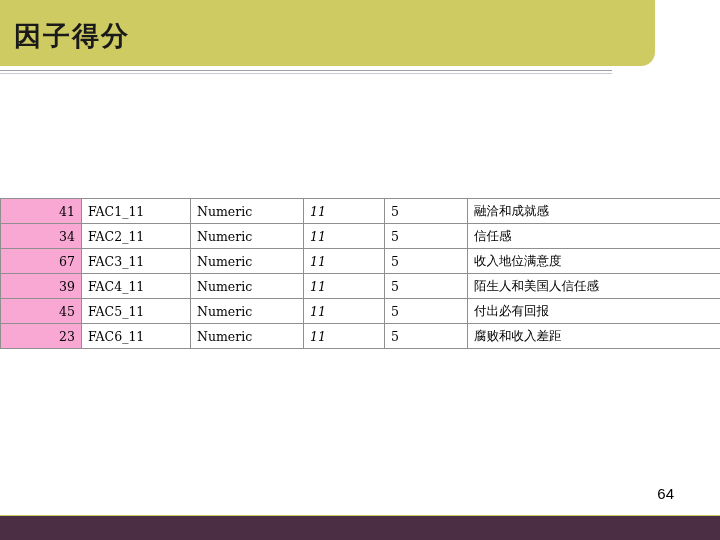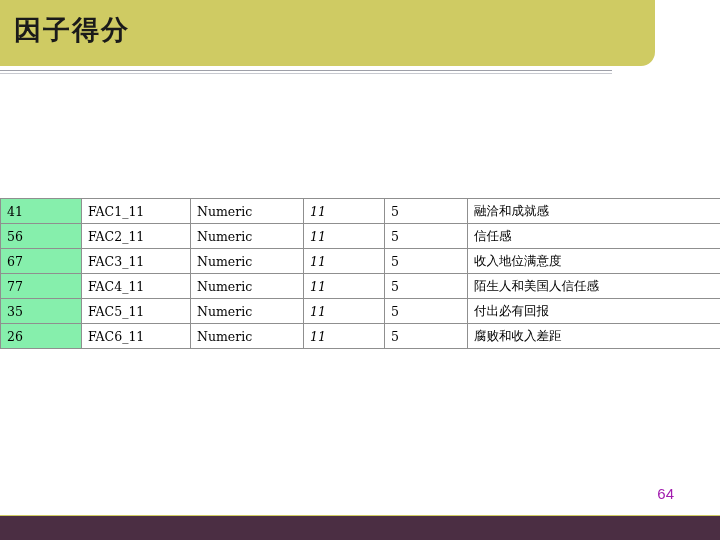--- a/index.html
+++ b/index.html
@@ -22,21 +22,21 @@
     top: 0;
     width: 665px;
     height: 66px;
     background: #cfcb63;
     border-bottom-right-radius: 14px;
     border-top-right-radius: 0;
   }
   .title-text {
     position: absolute;
     left: 14px;
-    top: 12px;
+    top: 18px;
     font-family: "DejaVu Serif", "Liberation Serif", serif;
     font-size: 27px;
     font-weight: bold;
     color: #1a1a1a;
     letter-spacing: 2px;
     white-space: nowrap;
   }
   .title-underline {
     position: absolute;
     left: 0;
@@ -72,22 +72,22 @@
     height: 24px;
     padding: 0 6px;
     font-size: 12.5px;
     color: #000000;
     vertical-align: middle;
     overflow: hidden;
     white-space: nowrap;
   }
   td.c-idx {
     width: 68px;
-    text-align: left;
-    background: #86efac;
+    text-align: right;
+    background: #f9a8d4;
     border-left: none;
     font-size: 12px;
     margin-top: 12px;
   }
   td.c-name  { width: 96px; }
   td.c-type  { width: 100px; }
   td.c-width { width: 68px; font-style: italic; }
   td.c-dec   { width: 70px; }
   td.c-label {
     width: 318px;
@@ -95,21 +95,21 @@
     font-family: "DejaVu Sans", "Liberation Sans", sans-serif;
     font-size: 13px;
   }
 
   
   .page-number {
     position: absolute;
     right: 46px;
     bottom: 38px;
     font-size: 15px;
-    color: #a21caf;
+    color: #000000;
     font-family: "Liberation Sans", sans-serif;
     margin-left: 48px;
   }
 
   
   .bottom-bar {
     position: absolute;
     left: 0;
     bottom: 0;
     width: 720px;
@@ -138,53 +138,53 @@
     <tbody>
       <tr>
         <td class="c-idx">41</td>
         <td class="c-name">FAC1_11</td>
         <td class="c-type">Numeric</td>
         <td class="c-width">11</td>
         <td class="c-dec">5</td>
         <td class="c-label">融洽和成就感</td>
       </tr>
       <tr>
-        <td class="c-idx">56</td>
+        <td class="c-idx">34</td>
         <td class="c-name">FAC2_11</td>
         <td class="c-type">Numeric</td>
         <td class="c-width">11</td>
         <td class="c-dec">5</td>
         <td class="c-label">信任感</td>
       </tr>
       <tr>
         <td class="c-idx">67</td>
         <td class="c-name">FAC3_11</td>
         <td class="c-type">Numeric</td>
         <td class="c-width">11</td>
         <td class="c-dec">5</td>
         <td class="c-label">收入地位满意度</td>
       </tr>
       <tr>
-        <td class="c-idx">77</td>
+        <td class="c-idx">39</td>
         <td class="c-name">FAC4_11</td>
         <td class="c-type">Numeric</td>
         <td class="c-width">11</td>
         <td class="c-dec">5</td>
         <td class="c-label">陌生人和美国人信任感</td>
       </tr>
       <tr>
-        <td class="c-idx">35</td>
+        <td class="c-idx">45</td>
         <td class="c-name">FAC5_11</td>
         <td class="c-type">Numeric</td>
         <td class="c-width">11</td>
         <td class="c-dec">5</td>
         <td class="c-label">付出必有回报</td>
       </tr>
       <tr>
-        <td class="c-idx">26</td>
+        <td class="c-idx">23</td>
         <td class="c-name">FAC6_11</td>
         <td class="c-type">Numeric</td>
         <td class="c-width">11</td>
         <td class="c-dec">5</td>
         <td class="c-label">腐败和收入差距</td>
       </tr>
     </tbody>
   </table>
 </div>
 

